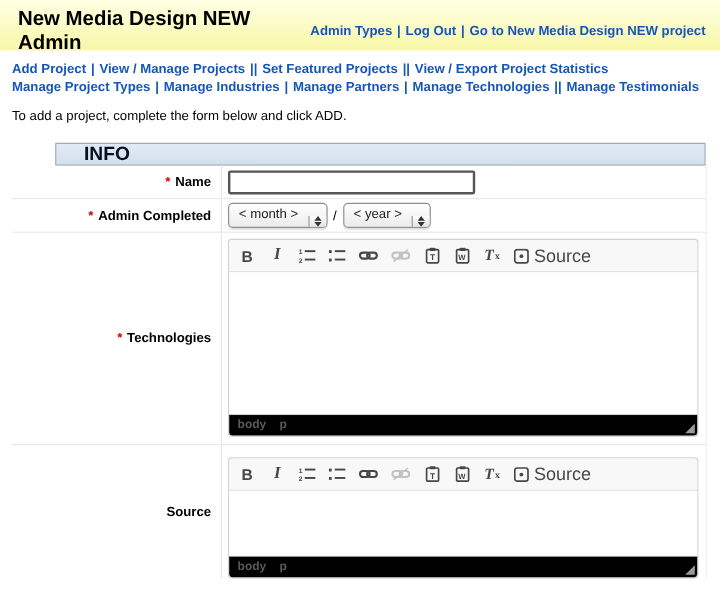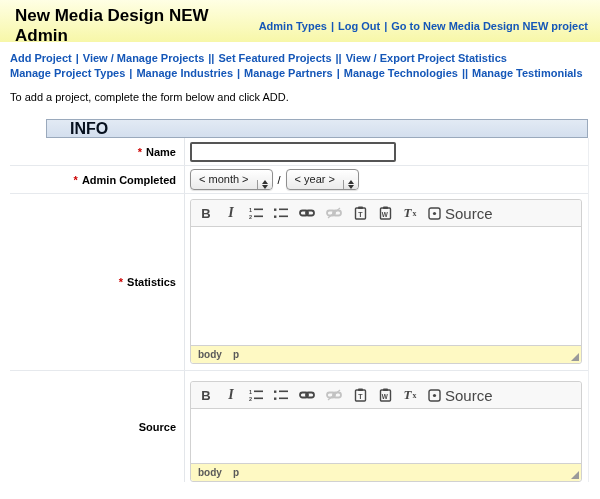--- a/index.html
+++ b/index.html
@@ -85,21 +85,21 @@
   .ebtn.dis{color:#bdbdbd;cursor:default;}
   .glyph-b{font-weight:bold;font-size:13px;}
   .glyph-i{font-style:italic;font-family:"Liberation Serif",serif;font-size:14px;font-weight:bold;}
   .glyph-tx{font-family:"Liberation Serif",serif;font-style:italic;font-weight:bold;font-size:13px;}
   .glyph-tx sub{font-size:8px;font-style:normal;margin-left:1px;}
   .src-label{margin-left:4px;font-size:15px;color:#474747;}
   .econtent{background:#fff;cursor:text;}
   .econtent.h-desc{height:118px;}
   .econtent.h-awd{height:54px;}
   .epath{
-    position:relative;background:#fef9c3;border-top:1px solid #d1d1d1;
+    position:relative;background:#000000;border-top:1px solid #d1d1d1;
     border-radius:0 0 3px 3px;height:17px;line-height:17px;padding:0 7px;
     font-size:10px;font-weight:bold;color:#5a5a5a;
   }
   .epath .pth{margin-right:11px;cursor:pointer;}
   .resize-grip{
     position:absolute;right:2px;bottom:2px;width:0;height:0;cursor:se-resize;
     border-left:8px solid transparent;border-bottom:8px solid #9a9a9a;
   }
   svg{display:block;}
 </style>
@@ -161,21 +161,21 @@
               <span class="tri-up"></span>
               <span class="tri-dn"></span>
             </span>
         </span>
       </div>
     </div>
 
     <div class="frow row-big">
       <div class="lcell">
         <span class="req">*</span>
-          <span>Statistics</span>
+          <span>Technologies</span>
       </div>
       <div class="fcell pad-desc">
         <div class="editor">
           <div class="etoolbar">
             <span class="ebtn glyph-b">B</span>
             <span class="ebtn glyph-i">I</span>
             <span class="ebtn">
               <svg width="14" height="13" viewBox="0 0 14 13">
                   <g fill="#474747">
                     <text x="0" y="5" font-size="5.5" font-weight="bold">1</text>

